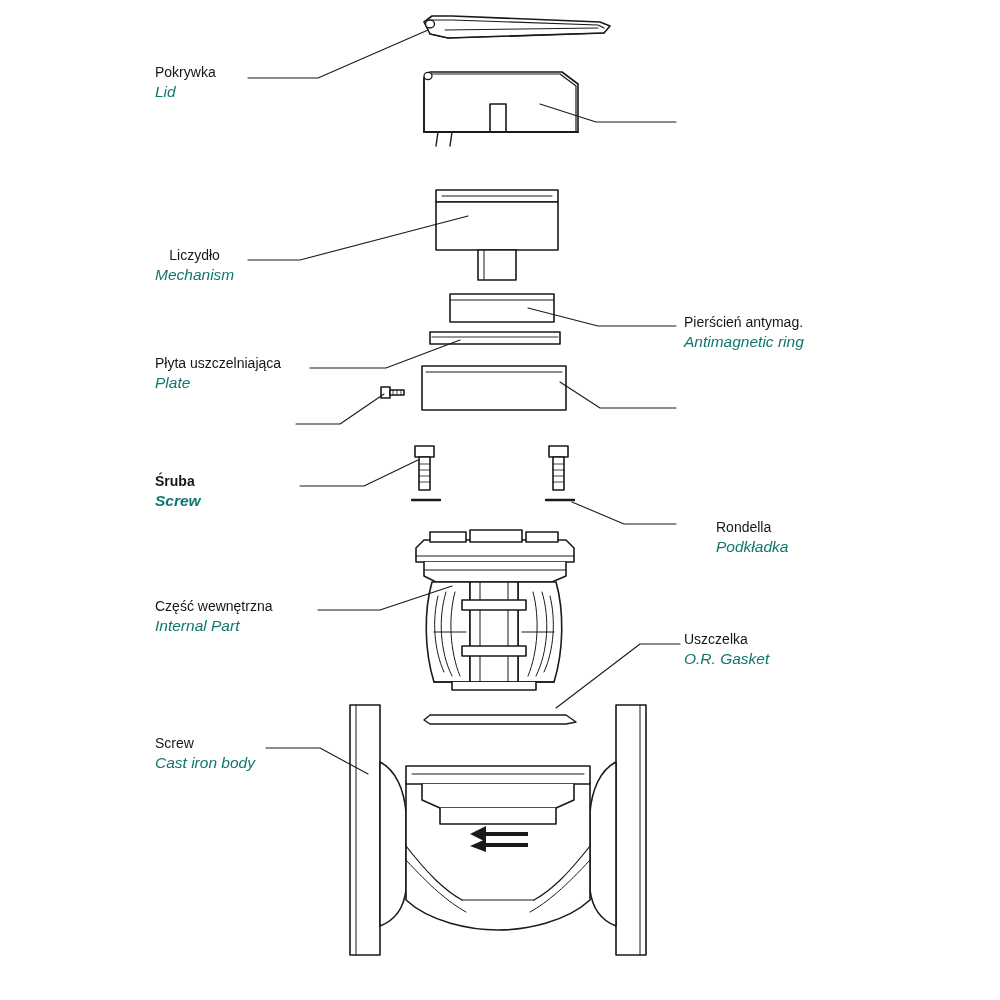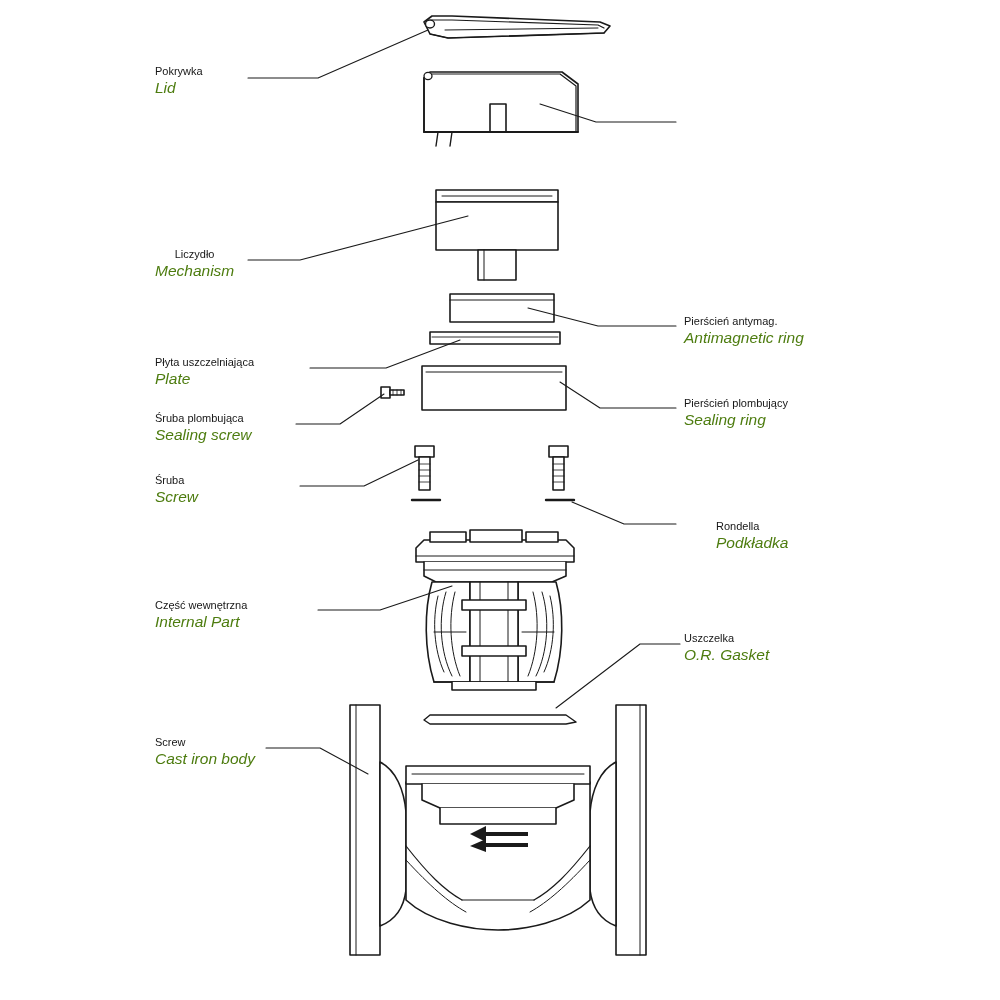--- a/index.html
+++ b/index.html
@@ -25,29 +25,29 @@
     height: 1000px;
   }
   .label {
     position: absolute;
     line-height: 1.28;
     white-space: nowrap;
     color: #1a1a1a;
   }
   .label .pl {
     display: block;
-    font-size: 11px;
+    font-size: 14px;
     font-style: normal;
     color: #161616;
   }
   .label .en {
     display: block;
     font-size: 15.5px;
     font-style: italic;
-    color: #4d7c0f;
+    color: #0f766e;
   }
 </style>
 </head>
 <body>
 
 <div id="page">
 
   <svg id="diagram-svg" viewBox="0 0 1000 1000">
     <g fill="none" stroke="#1a1a1a" stroke-width="1.6" stroke-linejoin="round" stroke-linecap="round">
 
@@ -212,31 +212,23 @@
   <div class="label" style="left:155px; top:355px;">
     <span class="pl">Płyta uszczelniająca</span>
     <span class="en">Plate</span>
   </div>
 
   <div class="label" style="left:684px; top:314px;">
     <span class="pl">Pierścień antymag.</span>
     <span class="en">Antimagnetic ring</span>
   </div>
 
-  <div class="label" style="left:684px; top:396px;">
-    <span class="pl">Pierścień plombujący</span>
-    <span class="en">Sealing ring</span>
-  </div>
-
-  <div class="label" style="left:155px; top:411px;">
-    <span class="pl">Śruba plombująca</span>
-    <span class="en">Sealing screw</span>
-  </div>
-
-  <div class="label" style="left:155px; top:473px;">
+
+
+  <div class="label" style="left:155px; top:473px;font-weight:bold;">
     <span class="pl">Śruba</span>
     <span class="en">Screw</span>
   </div>
 
   <div class="label" style="left:684px; top:519px;margin-left:32px;">
     <span class="pl">Rondella</span>
     <span class="en">Podkładka</span>
   </div>
 
   <div class="label" style="left:155px; top:598px;">

